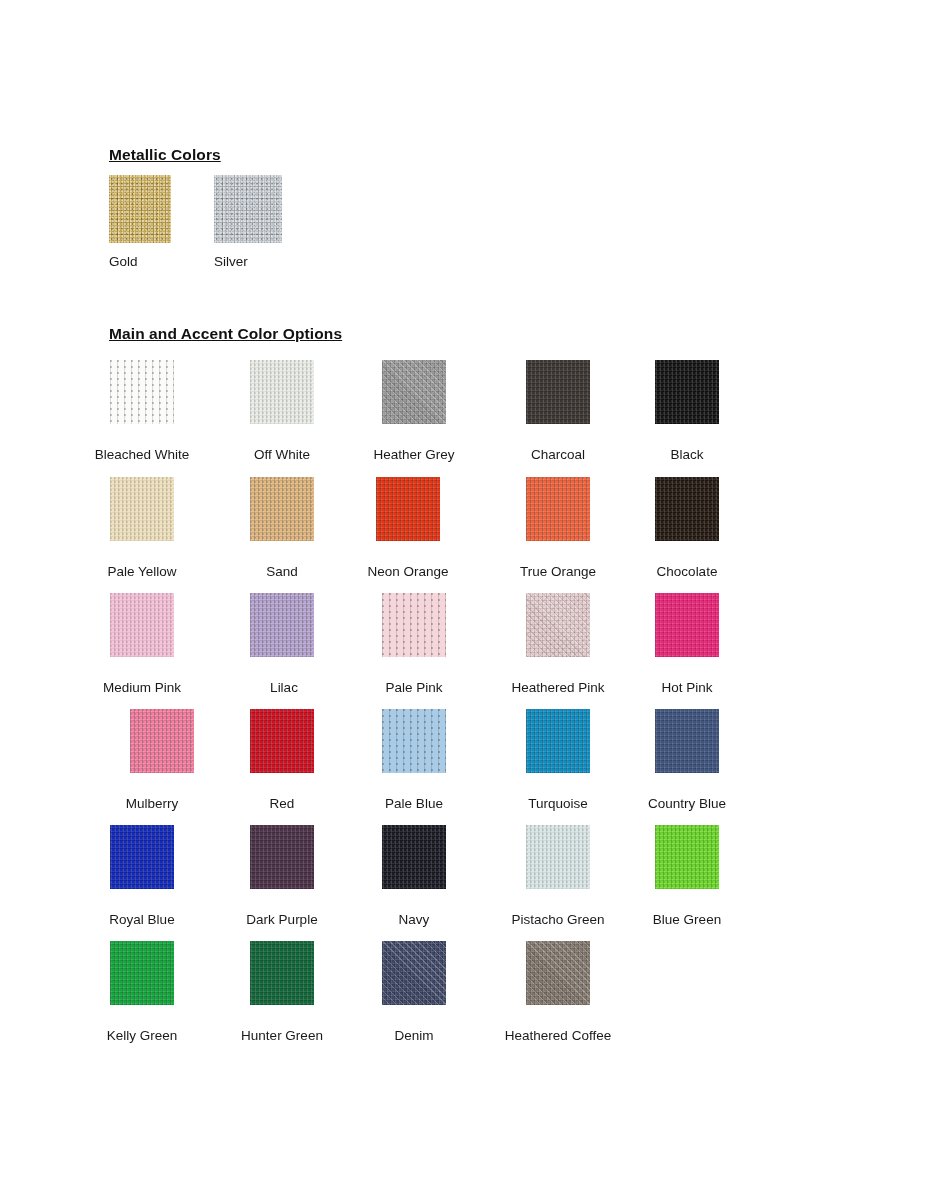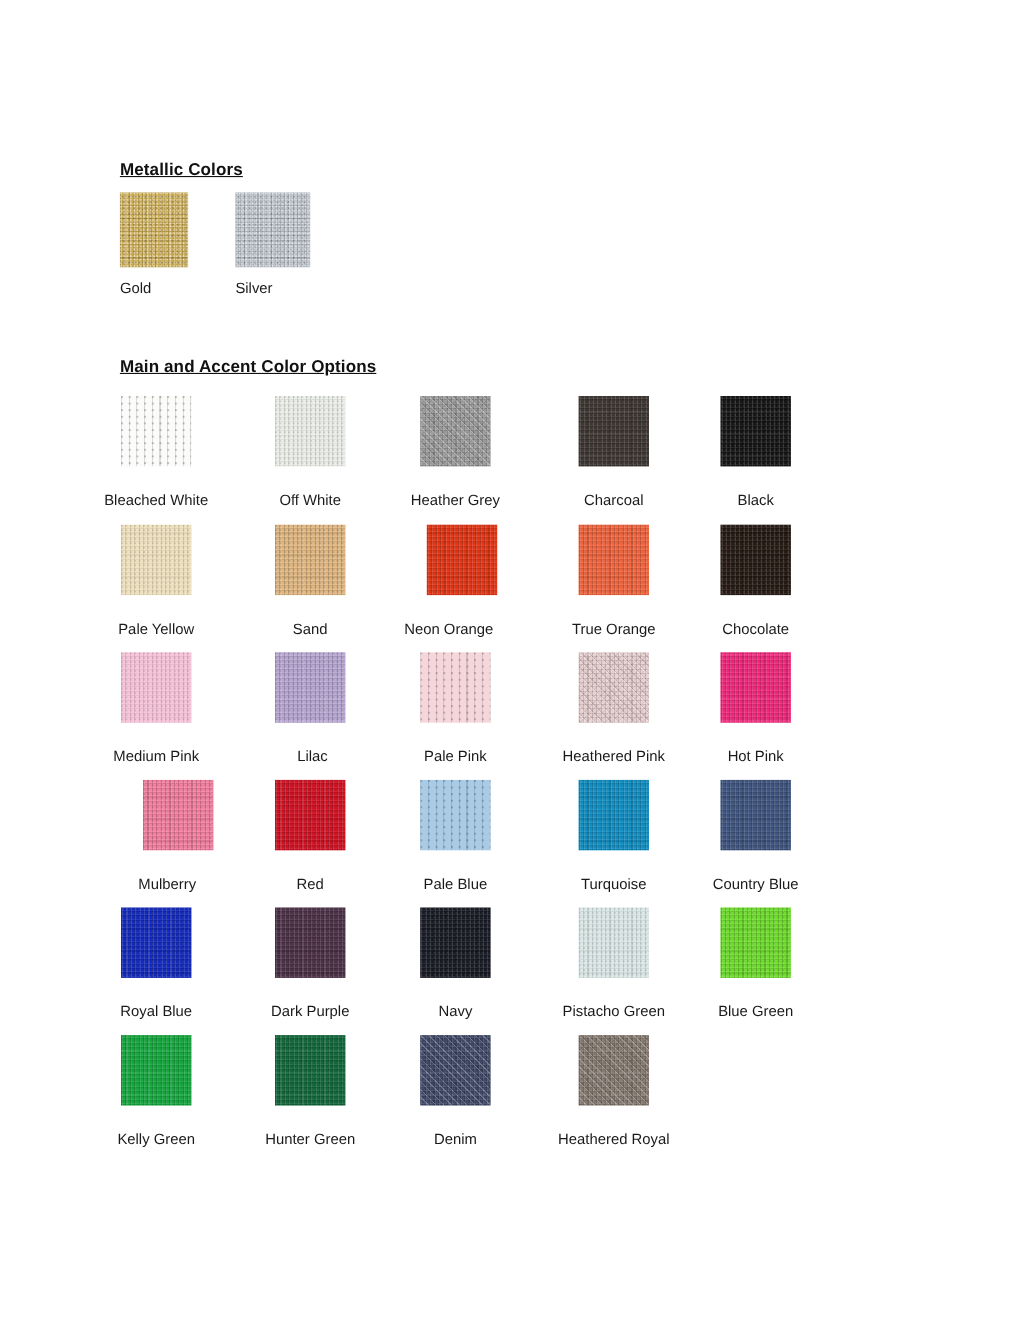--- a/index.html
+++ b/index.html
@@ -187,21 +187,21 @@
         <div class="swatch-label">Black</div>
       </div>
       <div class="swatch-cell" style="left: 110px; top: 477px; width: 64px;">
         <div class="swatch pale" style="width: 64px; height: 64px; background-color: rgb(240, 227, 194);"></div>
         <div class="swatch-label">Pale Yellow</div>
       </div>
       <div class="swatch-cell" style="left: 250px; top: 477px; width: 64px;">
         <div class="swatch" style="width: 64px; height: 64px; background-color: rgb(227, 185, 129);"></div>
         <div class="swatch-label">Sand</div>
       </div>
-      <div class="swatch-cell" style="left: 388px; top: 477px; width: 40px;">
+      <div class="swatch-cell" style="left: 376px; top: 477px; width: 64px;">
         <div class="swatch" style="width: 64px; height: 64px; background-color: rgb(230, 51, 18);"></div>
         <div class="swatch-label">Neon Orange</div>
       </div>
       <div class="swatch-cell" style="left: 526px; top: 477px; width: 64px;">
         <div class="swatch" style="width: 64px; height: 64px; background-color: rgb(244, 100, 61);"></div>
         <div class="swatch-label">True Orange</div>
       </div>
       <div class="swatch-cell" style="left: 655px; top: 477px; width: 64px; border-radius: 31px;">
         <div class="swatch" style="width: 64px; height: 64px; background-color: rgb(36, 24, 17);"></div>
         <div class="swatch-label">Chocolate</div>
@@ -273,17 +273,17 @@
       <div class="swatch-cell" style="left: 250px; top: 941px; width: 64px;">
         <div class="swatch" style="width: 64px; height: 64px; background-color: rgb(15, 102, 56);"></div>
         <div class="swatch-label">Hunter Green</div>
       </div>
       <div class="swatch-cell" style="left: 382px; top: 941px; width: 64px;">
         <div class="swatch heathered" style="width: 64px; height: 64px; background-color: rgb(65, 74, 105);"></div>
         <div class="swatch-label">Denim</div>
       </div>
       <div class="swatch-cell" style="left: 526px; top: 941px; width: 64px;">
         <div class="swatch heathered" style="width: 64px; height: 64px; background-color: rgb(133, 122, 112);"></div>
-        <div class="swatch-label">Heathered Royal</div>
+        <div class="swatch-label">Heathered Coffee</div>
       </div>
     </div>
 
 </div>
 
 </body></html>

